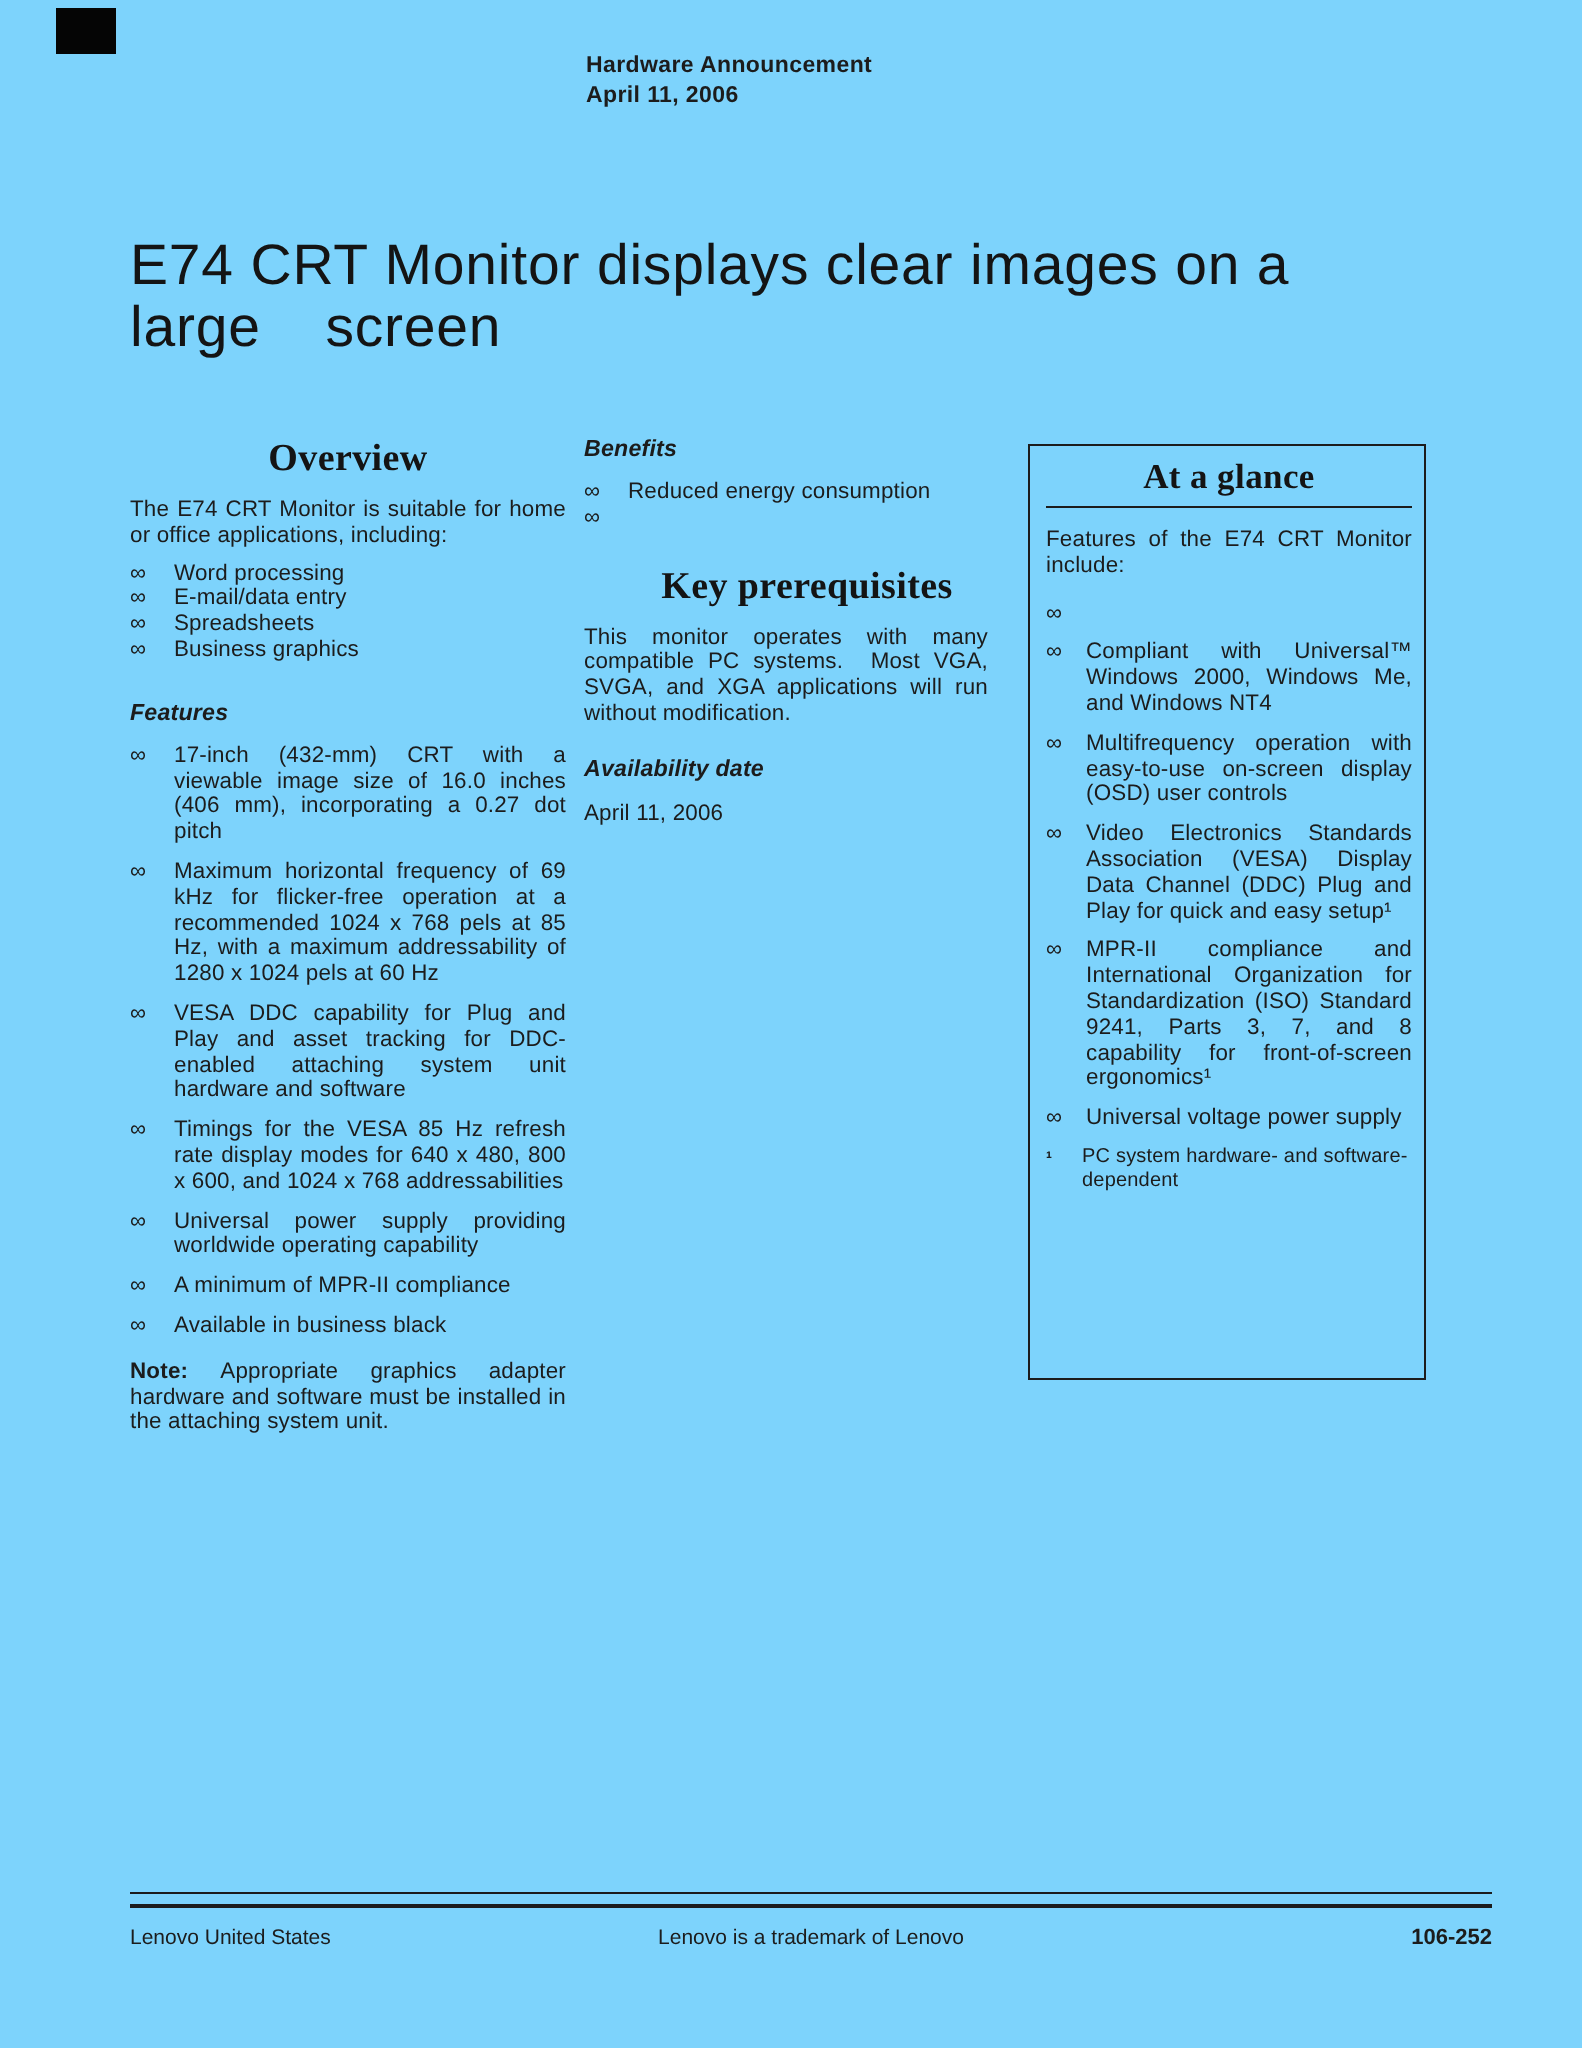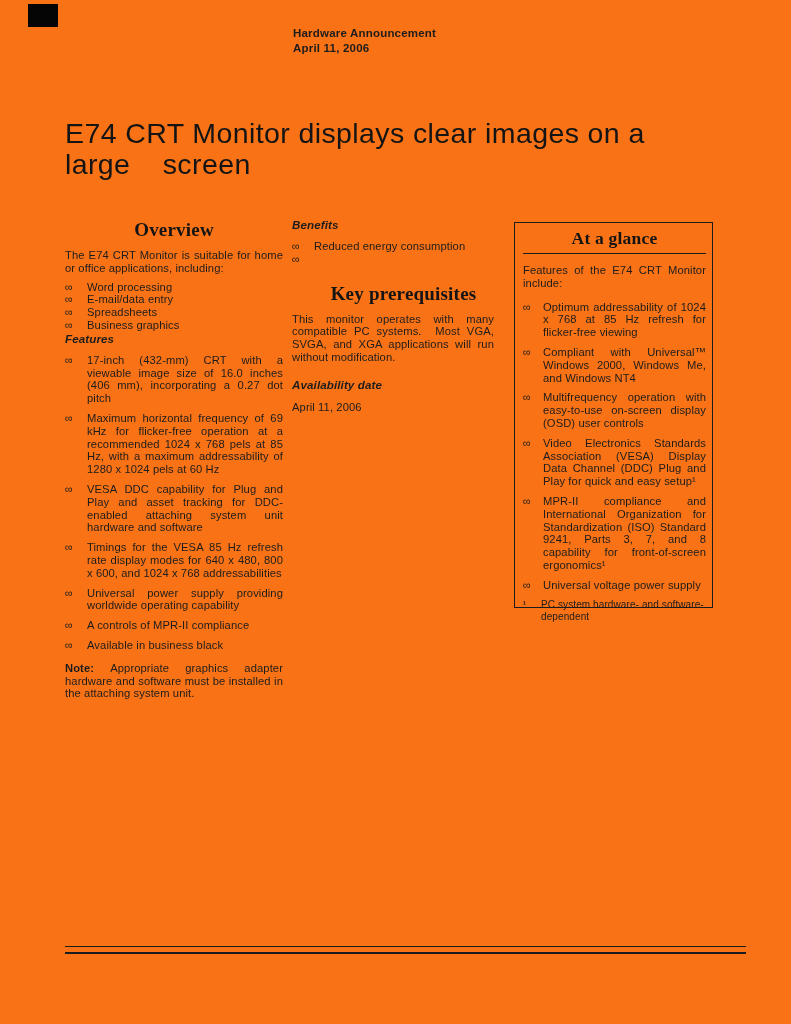--- a/index.html
+++ b/index.html
@@ -1,44 +1,44 @@
 <!DOCTYPE html>
 <html><head>
 <meta charset="utf-8">
 <style>
   html,body{margin:0;padding:0;background:#ffffff;}
   .page{
-    position:relative;width:791px;height:1024px;background:#f97316;overflow:hidden;
+    position:relative;width:791px;height:1024px;background:#7dd3fc;overflow:hidden;
     font-family:"Liberation Sans","DejaVu Sans",sans-serif;color:#1c1c1c;
   }
   .corner-mark{position:absolute;left:28px;top:4px;width:30px;height:23px;background:#050505;}
   .doc-header{position:absolute;left:293px;top:26px;font-size:11.5px;line-height:15px;font-weight:bold;letter-spacing:.2px;}
   .doc-title{position:absolute;left:65px;top:118px;font-size:28.5px;line-height:31px;font-weight:normal;letter-spacing:.4px;color:#141414;}
   .doc-title .line2{word-spacing:24px;}
 
   .col{position:absolute;top:218px;font-size:11.2px;line-height:12.8px;letter-spacing:.1px;}
   .col-left{left:65px;width:218px;}
   .col-mid{left:292px;width:202px;}
 
   .h-serif{font-family:"Liberation Serif","DejaVu Serif",serif;font-weight:bold;font-size:19px;line-height:23px;letter-spacing:.2px;margin:0;color:#141414;text-align:center;}
   .h-sub{font-weight:bold;font-style:italic;font-size:11.6px;line-height:13px;margin:0;}
   p{margin:0;}
   .just{text-align:justify;}
   .mt6{margin-top:6px;}.mt8{margin-top:8px;}.mt9{margin-top:9px;}.mt10{margin-top:10px;}
-  .mt11{margin-top:11px;}.mt14{margin-top:14px;}.mt16{margin-top:16px;margin-left:21px;}.mt18{}
+  .mt11{margin-top:11px;}.mt14{margin-top:14px;}.mt16{margin-top:16px;margin-left:21px;}.mt18{margin-top:18px;}
 
   .li{display:flex;}
   .list-gapped .li{margin-top:7px;}
   .list-gapped .li:first-child{margin-top:0;}
   .mk{flex:0 0 22px;}
   .tx{flex:1;text-align:justify;}
   .bold{font-weight:bold;}
 
   .glance{
-    position:absolute;left:514px;top:222px;width:199px;height:386px;box-sizing:border-box;
+    position:absolute;left:514px;top:222px;width:199px;height:468px;box-sizing:border-box;
     border:1.5px solid #1c1c1c;padding:5px 6px 0 8px;
     font-size:11.2px;line-height:12.8px;letter-spacing:.1px;
   }
   .glance .h-serif{font-size:17.5px;line-height:21px;}
   .glance-rule{border:none;border-top:1.5px solid #1c1c1c;margin:4px 0 0 0;}
   .glance .mk{flex:0 0 20px;}
   .glance-foot{display:flex;margin-top:7px;font-size:10px;line-height:12px;}
   .glance-foot .fmk{flex:0 0 18px;font-weight:bold;font-size:9px;}
 
   .footer{position:absolute;left:65px;top:946px;width:681px;}
@@ -109,21 +109,21 @@
       <div class="li">
         <span class="mk">∞</span>
         <div class="tx">Timings for the VESA 85 Hz refresh rate display modes for 640 x 480, 800 x 600, and 1024 x 768 addressabilities</div>
       </div>
       <div class="li">
         <span class="mk">∞</span>
         <div class="tx">Universal power supply providing worldwide operating capability</div>
       </div>
       <div class="li">
         <span class="mk">∞</span>
-        <div class="tx">A controls of MPR-II compliance</div>
+        <div class="tx">A minimum of MPR-II compliance</div>
       </div>
       <div class="li">
         <span class="mk">∞</span>
         <div class="tx">Available in business black</div>
       </div>
     </div>
 
     <p class="just mt10"><span class="bold">Note:</span><span>&nbsp;Appropriate graphics adapter hardware and software must be installed in the attaching system unit.</span></p>
   </div>
 
@@ -148,21 +148,20 @@
   </div>
 
   <div class="glance">
     <h2 class="h-serif">At a glance</h2>
     <hr class="glance-rule">
     <p class="just mt10">Features of the E74 CRT Monitor include:</p>
 
     <div class="list-gapped mt11">
       <div class="li">
         <span class="mk">∞</span>
-        <div class="tx">Optimum addressability of 1024 x 768 at 85 Hz refresh for flicker-free viewing</div>
       </div>
       <div class="li">
         <span class="mk">∞</span>
         <div class="tx">Compliant with Universal™ Windows 2000, Windows Me, and Windows NT4</div>
       </div>
       <div class="li">
         <span class="mk">∞</span>
         <div class="tx">Multifrequency operation with easy-to-use on-screen display (OSD) user controls</div>
       </div>
       <div class="li">
@@ -181,15 +180,20 @@
 
     <div class="glance-foot">
       <span class="fmk">¹</span>
       <div>PC system hardware- and software-dependent</div>
     </div>
   </div>
 
   <div class="footer">
     <hr class="rule-thin">
     <hr class="rule-thick" style="margin-top:5px;">
+    <div class="foot-row">
+      <span class="foot-left">Lenovo United States</span>
+      <span class="foot-center">Lenovo is a trademark of Lenovo</span>
+      <span class="foot-right">106-252</span>
+    </div>
   </div>
 
 </div>
 
 </body></html>

